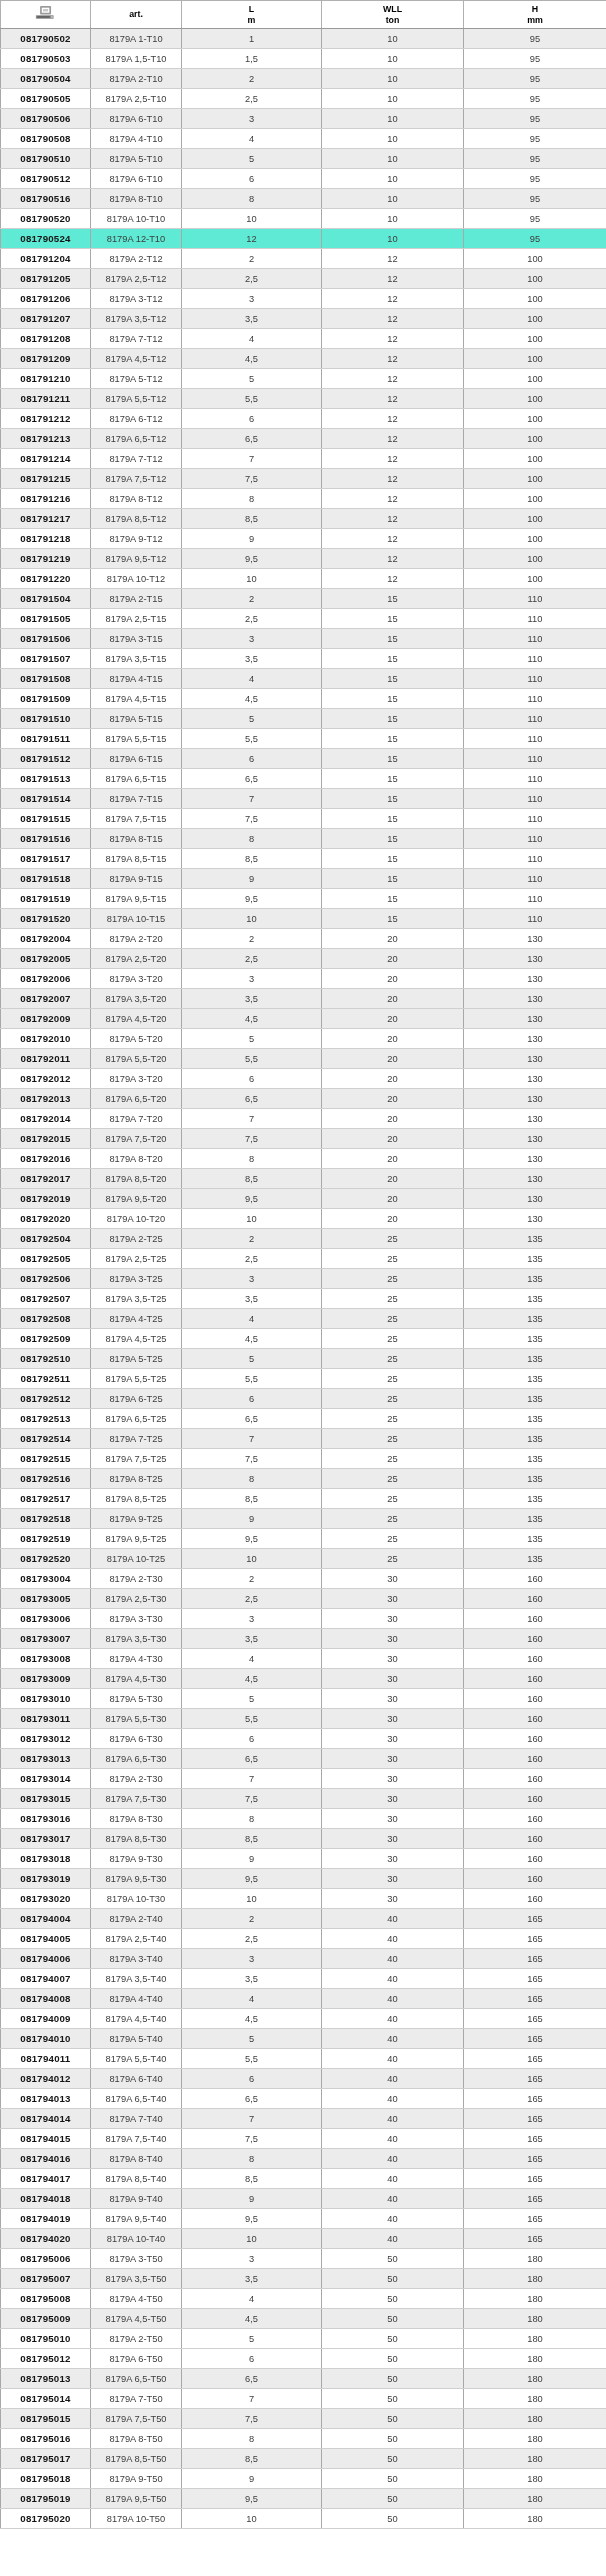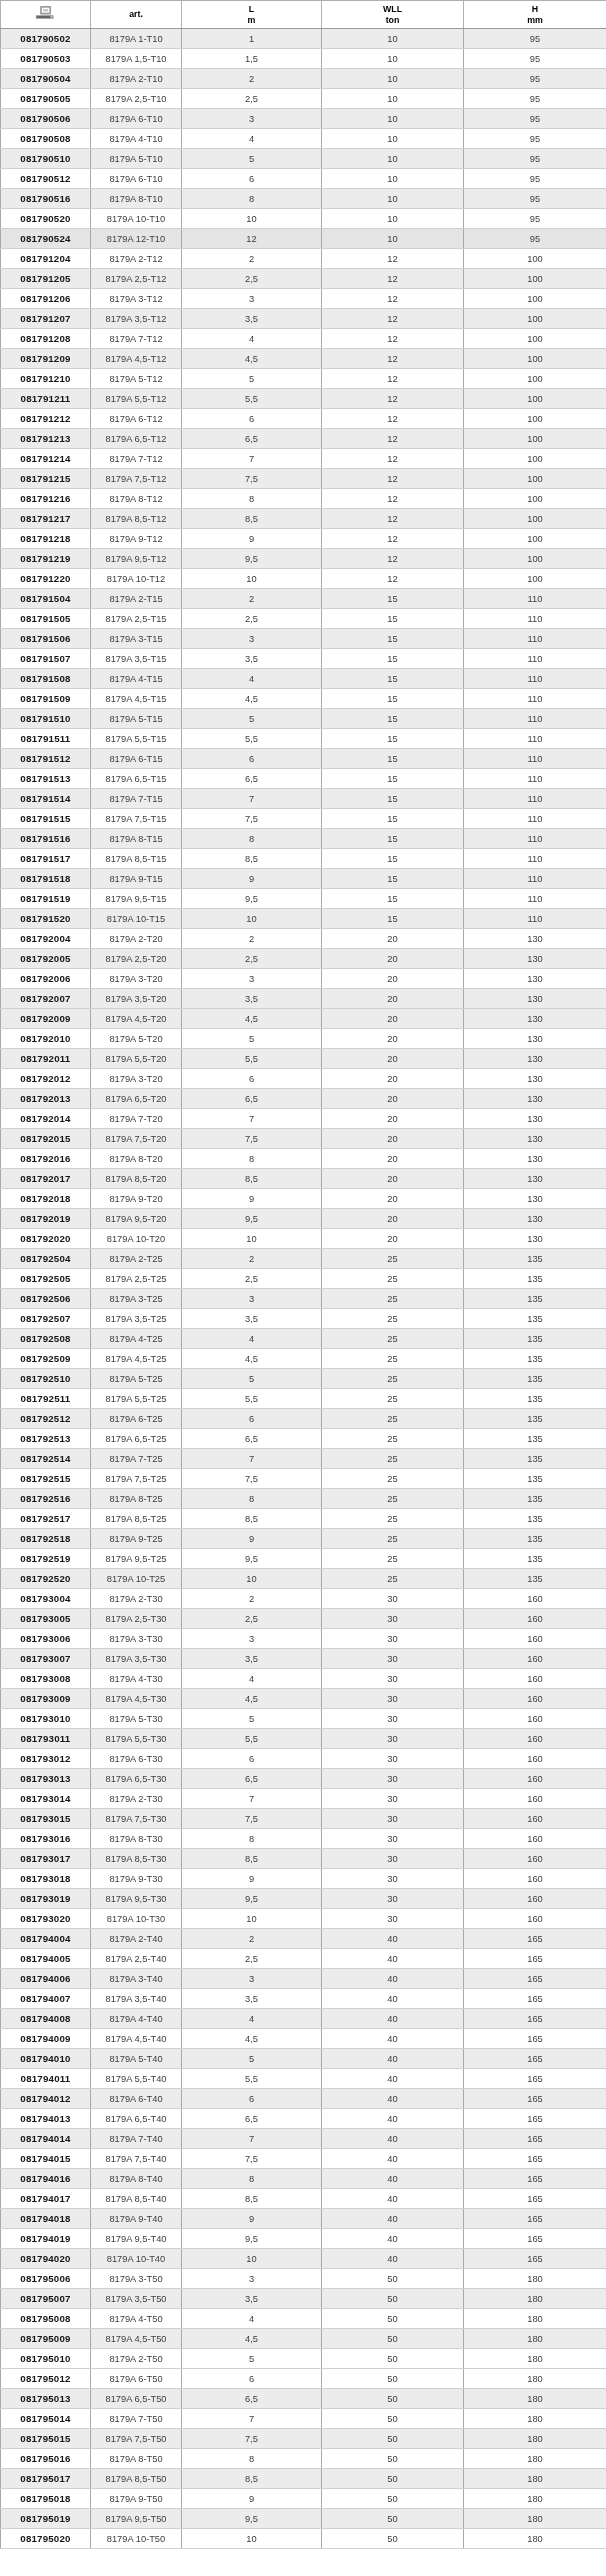--- a/index.html
+++ b/index.html
@@ -20,21 +20,21 @@
   tbody td{
     border-left:0.8px solid #a8a8a8;border-right:0.8px solid #a8a8a8;
     border-top:0.8px solid #cfcfcf;border-bottom:0.8px solid #cfcfcf;
     font-size:9.3px;color:#3d3d3d;text-align:center;vertical-align:middle;
     padding:0;overflow:hidden;white-space:nowrap;
   }
   tbody tr{height:20px;}
   tbody td:first-child{font-weight:bold;color:#141414;font-size:9.7px;letter-spacing:0.2px;}
   tr.stripe{background:#ececec;}
   tr.plain{background:#ffffff;}
-  tr.highlight{background:#e5e5e5;}
+  tr.highlight{background:#5eead4;}
   .hdr-icon-wrap{display:inline-block;line-height:0;}
 </style>
 </head>
 <body>
 
 <table>
   <colgroup>
     <col class="c-code">
       <col class="c-art">
       <col class="c-l">
@@ -472,27 +472,20 @@
         <td>20</td>
         <td>130</td>
       </tr>
       <tr class="stripe">
         <td>081792017</td>
         <td>8179A 8,5-T20</td>
         <td>8,5</td>
         <td>20</td>
         <td>130</td>
       </tr>
-      <tr class="plain">
-        <td>081792018</td>
-        <td>8179A 9-T20</td>
-        <td>9</td>
-        <td>20</td>
-        <td>130</td>
-      </tr>
       <tr class="stripe">
         <td>081792019</td>
         <td>8179A 9,5-T20</td>
         <td>9,5</td>
         <td>20</td>
         <td>130</td>
       </tr>
       <tr class="plain">
         <td>081792020</td>
         <td>8179A 10-T20</td>

